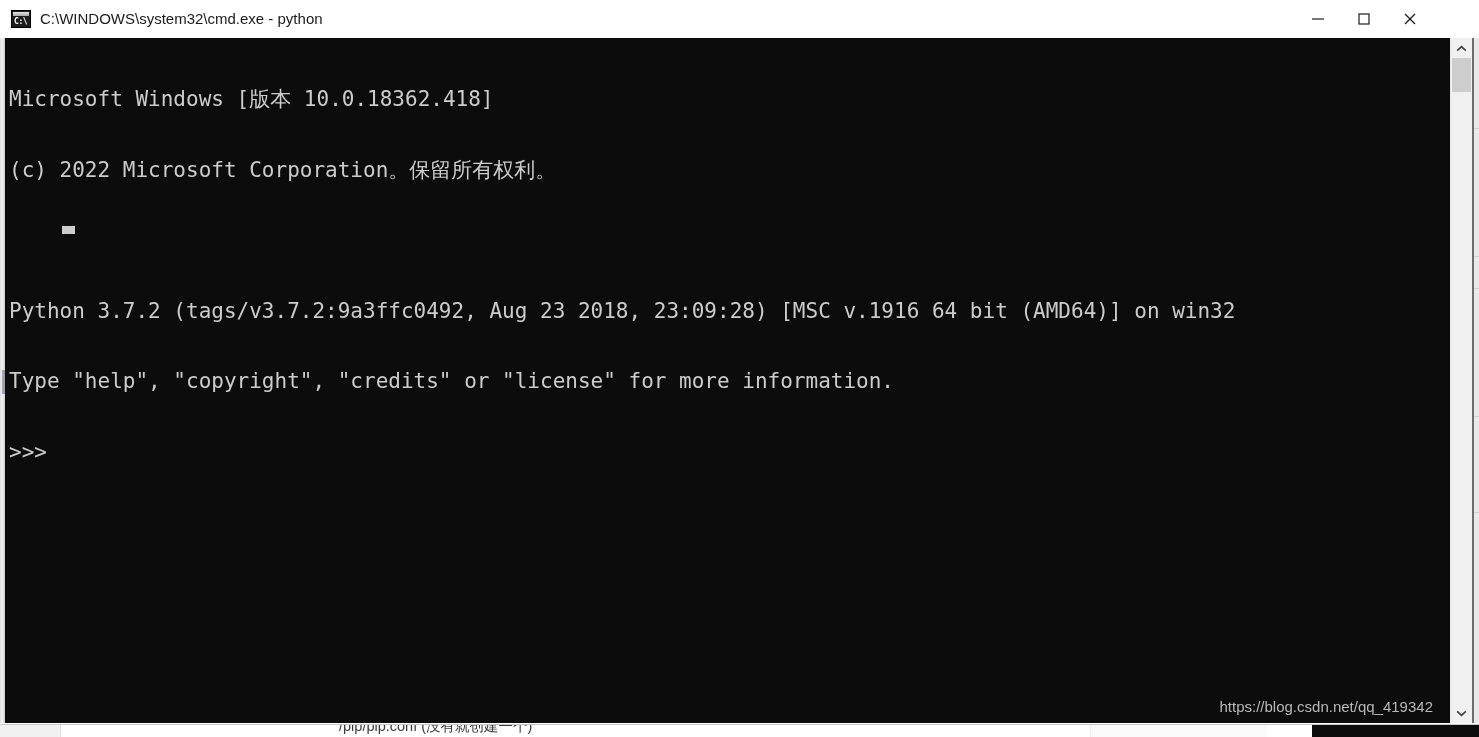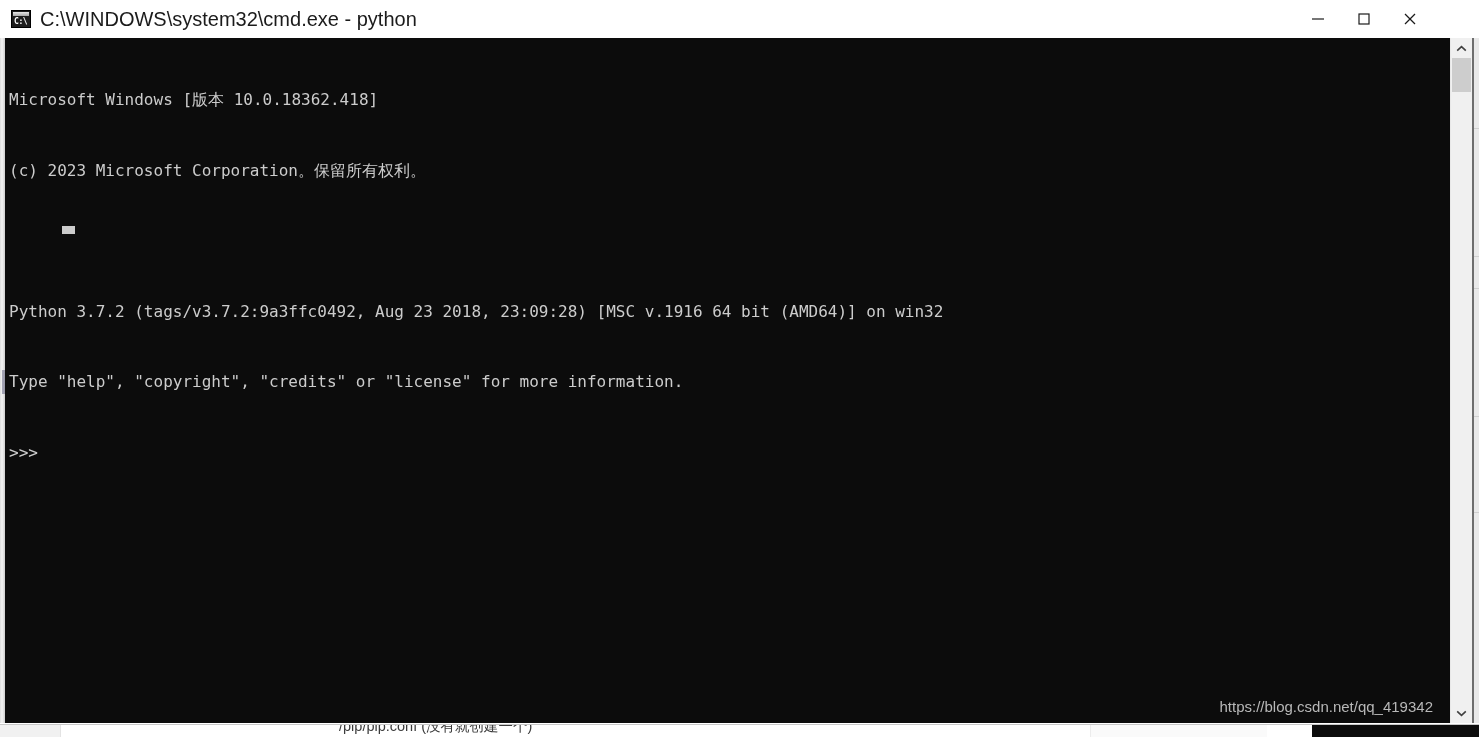--- a/index.html
+++ b/index.html
@@ -119,21 +119,21 @@
     line-height: 9px;
     color: #ffffff;
     letter-spacing: -0.4px;
     font-weight: bold;
   }
   #window-title {
     position: absolute;
     left: 40px;
     top: 9px;
     font-family: "Liberation Sans", sans-serif;
-    font-size: 20px;
+    font-size: 15px;
     color: #1b1b1b;
     white-space: nowrap;
     line-height: 20px;
   }
 
   .win-btn {
     position: absolute;
     top: 0;
     width: 46px;
     height: 37px;
@@ -173,21 +173,21 @@
     height: 24px;
     background: #6a6a86;
     opacity: 0.55;
   }
 
   #console-text {
     position: absolute;
     left: 4px;
     top: 3px;
     font-family: "DejaVu Sans Mono", "Liberation Mono", monospace;
-    font-size: 16px;
+    font-size: 21px;
     line-height: 23.5px;
     color: #cccccc;
     white-space: pre;
     letter-spacing: 0px;
   }
   #console-text .ln { display: block; height: 23.5px; }
   #cursor-block {
     position: absolute;
     left: 57px;
     top: 188px;
@@ -303,21 +303,21 @@
       </svg>
     </div>
   </div>
 
   <div id="console-left-edge"></div>
   <div id="console-left-edge-tint"></div>
 
   <div id="console-body">
     <div id="console-text">
       <span class="ln">Microsoft Windows [版本 10.0.18362.418]</span>
-      <span class="ln">(c) 2023 Microsoft Corporation。保留所有权利。</span>
+      <span class="ln">(c) 2022 Microsoft Corporation。保留所有权利。</span>
       <span class="ln"></span>
       <span class="ln">Python 3.7.2 (tags/v3.7.2:9a3ffc0492, Aug 23 2018, 23:09:28) [MSC v.1916 64 bit (AMD64)] on win32</span>
       <span class="ln">Type "help", "copyright", "credits" or "license" for more information.</span>
       <span class="ln">&gt;&gt;&gt;</span>
     </div>
     <div id="cursor-block"></div>
 
     <div id="watermark">https://blog.csdn.net/qq_419342</div>
   </div>
 

